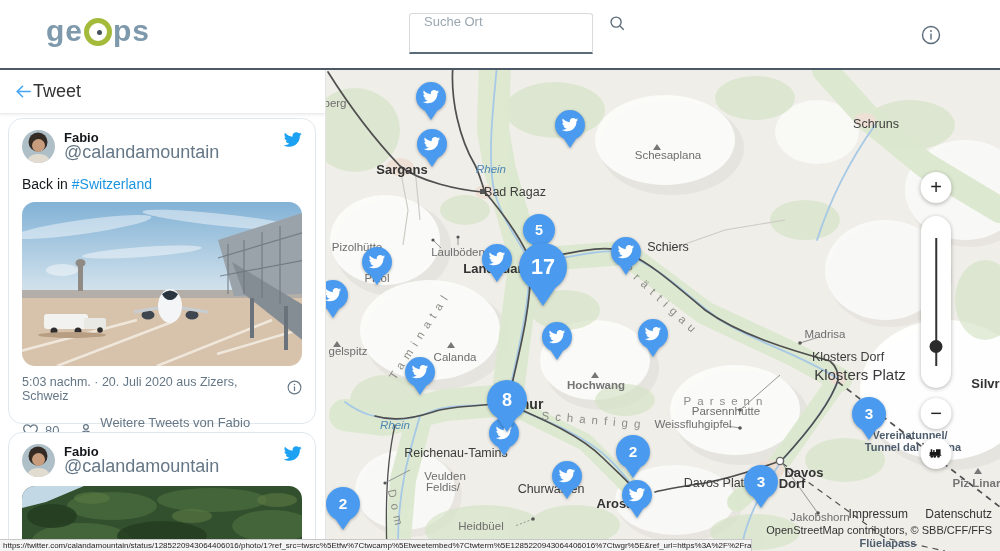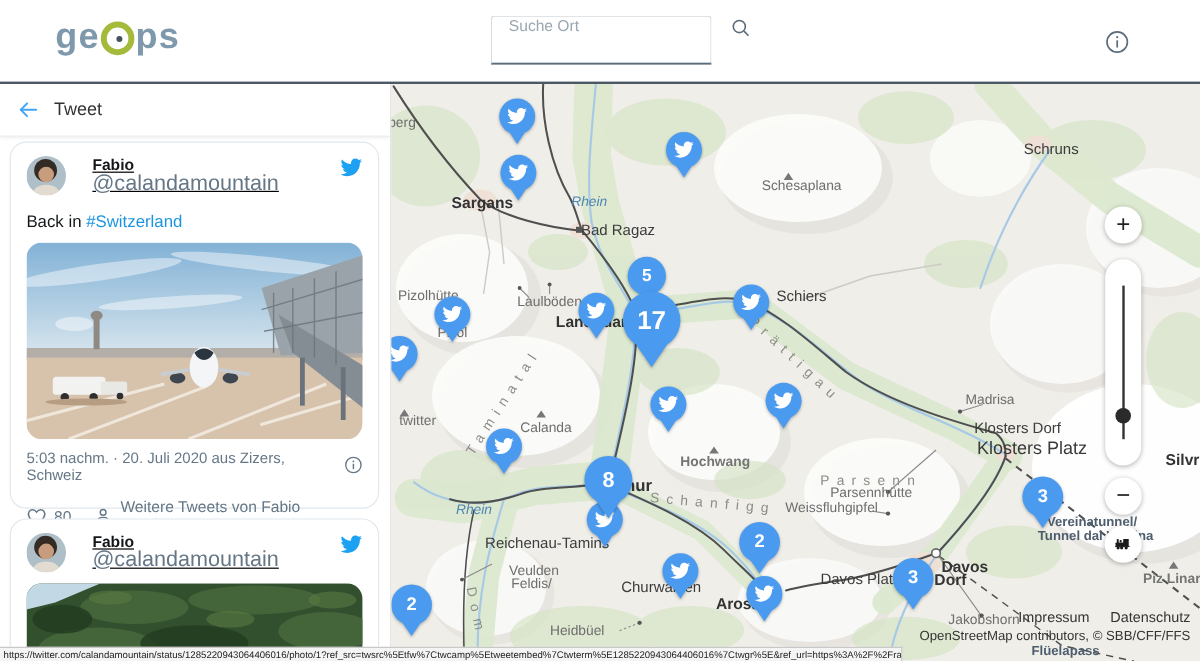--- a/index.html
+++ b/index.html
@@ -22,26 +22,26 @@
   .search-box input::placeholder{color:#9AA7B0;}
   .search-box .mag{margin-right:12px;cursor:pointer;}
   .info-btn{position:absolute;left:921px;top:25px;width:20px;height:20px;cursor:pointer;}
 
   
   .panel{position:absolute;left:0;top:70px;width:325px;height:481px;background:#fff;overflow:hidden;
          border-right:1px solid #e4e4e4;z-index:20;}
   .panel-header{height:43px;background:#fff;border-bottom:1px solid #ececec;
                 box-shadow:0 1px 3px rgba(0,0,0,.07);display:flex;align-items:center;position:relative;z-index:2;}
   .back-arrow{margin-left:14px;cursor:pointer;display:flex;}
-  .panel-title{margin-left:12px;font-size:15px;color:#333;}
+  .panel-title{font-size:18px;color:#333;}
   .tweet-card{position:absolute;left:8px;width:308px;background:#fff;border:1px solid #e1e8ed;
               border-radius:14px;box-sizing:border-box;padding:11px 13px;}
   .t-head{display:flex;align-items:flex-start;}
   .avatar{width:33px;height:33px;border-radius:50%;overflow:hidden;flex:0 0 33px;}
-  .t-id{margin-left:22px;flex:1;text-decoration:underline;}
+  .t-id{margin-left:9px;flex:1;}
   .t-name{font-size:13px;font-weight:700;color:#14171a;line-height:15px;}
   .t-handle{font-size:18px;color:#657786;line-height:15px;}
   .t-bird{width:19px;height:19px;flex:0 0 19px;}
   .t-text{font-size:14px;color:#14171a;margin-top:12px;line-height:18px;}
   .t-text .tag{color:#1B95E0;cursor:pointer;}
   .t-photo{margin-top:9px;border-radius:13px;overflow:hidden;display:block;line-height:0;cursor:pointer;}
   .t-meta{display:flex;align-items:center;margin-top:9px;font-size:12.5px;color:#657786;}
   .t-meta .sp{flex:1;}
   .t-actions{display:flex;align-items:center;margin-top:12px;font-size:13px;color:#657786;gap:7px;}
   .t-actions .grp{display:flex;align-items:center;gap:6px;cursor:pointer;}
@@ -422,21 +422,21 @@
       <div class="lbl town" style="left: 551px; top: 54px;">Schruns</div>
       <div class="lbl peak" style="left: 343px; top: 85px;">Schesaplana</div>
       <div class="lbl peak" style="left: 32px; top: 177px;">Pizolhütte</div>
       <div class="lbl peak" style="left: 133px; top: 182px;">Laulböden</div>
       <div class="lbl peak" style="left: 52px; top: 208px;">Pizol</div>
       <div class="lbl town-bold" style="left: 170px; top: 198px;">Landquart</div>
       <div class="lbl town" style="left: 343px; top: 177px;">Schiers</div>
       <div class="lbl valley" style="left: 337px; top: 230px; transform: translate(-50%, -50%) rotate(43deg);">Prättigau</div>
       <div class="lbl valley" style="left: 95px; top: 265px; transform: translate(-50%, -50%) rotate(-57deg);">Taminatal</div>
       <div class="lbl peak" style="left: 130px; top: 287px;">Calanda</div>
-      <div class="lbl peak" style="left: 23px; top: 281px;">twitter</div>
+      <div class="lbl peak" style="left: 23px; top: 281px;">gelspitz</div>
       <div class="lbl peak" style="left: 500px; top: 264px;">Madrisa</div>
       <div class="lbl town" style="left: 523px; top: 287px;">Klosters Dorf</div>
       <div class="lbl town-lg" style="left: 535px; top: 304px;">Klosters Platz</div>
       <div class="lbl valley" style="left: 401px; top: 331px;">Parsenn</div>
       <div class="lbl peak" style="left: 401px; top: 341px;">Parsennhütte</div>
       <div class="lbl peak" style="left: 368px; top: 354px;">Weissfluhgipfel</div>
       <div class="lbl tunnel" style="left: 585px; top: 365px;">Vereinatunnel/</div>
       <div class="lbl tunnel" style="left: 588px; top: 377px;">Tunnel dal Veraina</div>
       <div class="lbl town-bold" style="left: 672px; top: 313px;">Silvretta</div>
       <div class="lbl peak-bold" style="left: 271px; top: 315px;">Hochwang</div>

